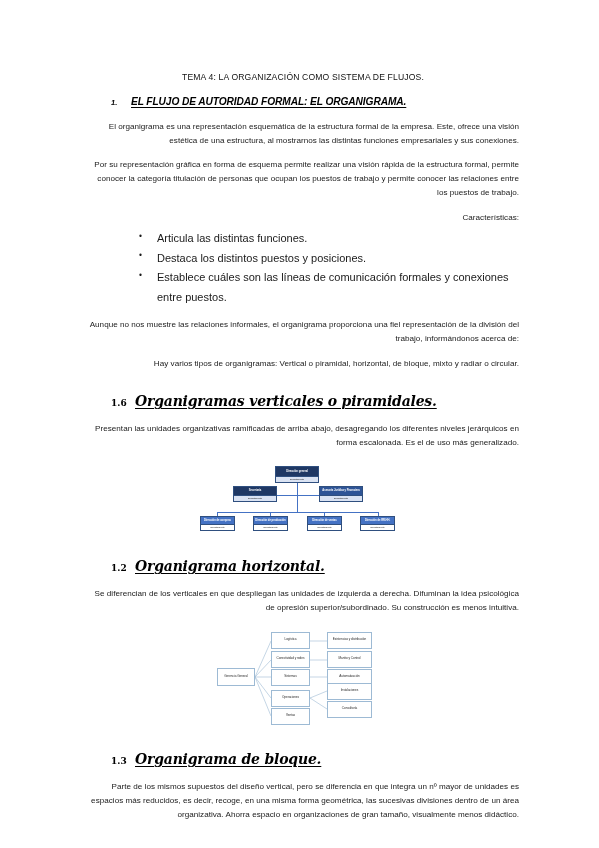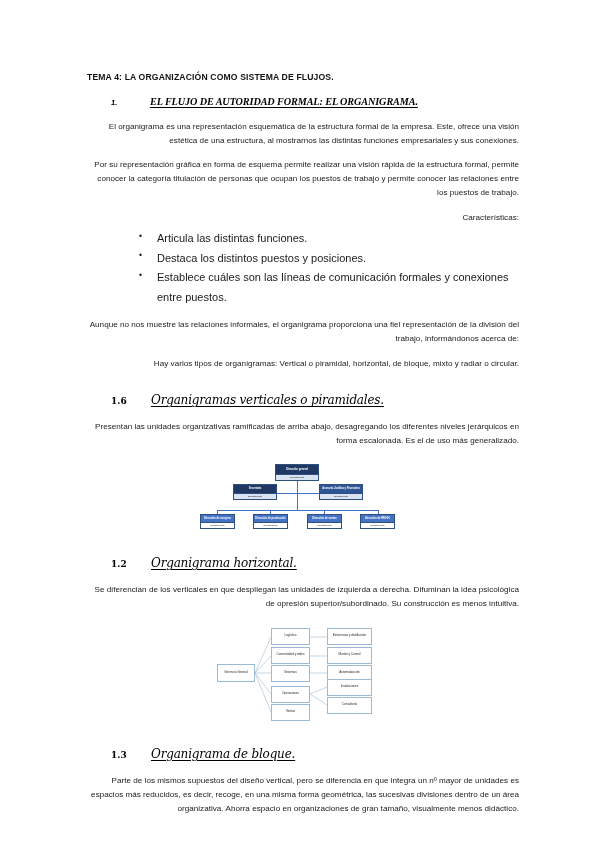--- a/index.html
+++ b/index.html
@@ -22,48 +22,48 @@
     height: 848px;
     box-sizing: border-box;
     padding: 72px 80px 0 87px;
     background: #ffffff;
   }
   .doc-title {
     font-size: 8.6px;
     letter-spacing: 0.15px;
     line-height: 1.35;
     margin: 0 0 12px 0;
-    font-weight: 700;
+    font-weight: 400;
     color: #111;
+    text-align: center;
   }
   .h1-row {
     display: flex;
     align-items: baseline;
     margin: 0 0 13px 0;
     padding-left: 24px;
   }
   .h1-num {
     font-size: 7.5px;
     font-weight: 700;
     font-style: italic;
     width: 20px;
     flex: none;
     color: #000;
   }
   .h1-text {
     font-size: 10.2px;
     font-weight: 700;
     font-style: italic;
-    font-family: Liberation Serif, serif;
+    font-family: Liberation Sans, sans-serif;
     letter-spacing: -0.1px;
     text-decoration: underline;
     text-decoration-thickness: 0.7px;
     text-underline-offset: 1.5px;
     color: #000;
-    margin-left: 19px;
   }
   p.body {
     font-size: 8.1px;
     line-height: 1.72;
     margin: 0 0 11px 0;
     text-align: right;
     color: #1a1a1a;
     letter-spacing: 0.02px;
   }
   p.body.tight {
@@ -97,30 +97,29 @@
   }
   .h2-num {
     font-size: 9px;
     font-weight: 700;
     font-family: "DejaVu Serif", serif;
     width: 24px;
     flex: none;
     color: #000;
   }
   .h2-text {
-    font-size: 12px;
-    font-weight: 400;
+    font-size: 14px;
+    font-weight: 700;
     font-style: italic;
     font-family: "DejaVu Serif", serif;
     letter-spacing: -0.2px;
     text-decoration: underline;
     text-decoration-thickness: 0.7px;
     text-underline-offset: 1.5px;
     color: #000;
-    margin-left: 16px;
   }
 
   
   .vchart-wrap {
     position: relative;
     height: 72px;
     margin: 14px 0 4px 0;
   }
   .vchart {
     position: absolute;

